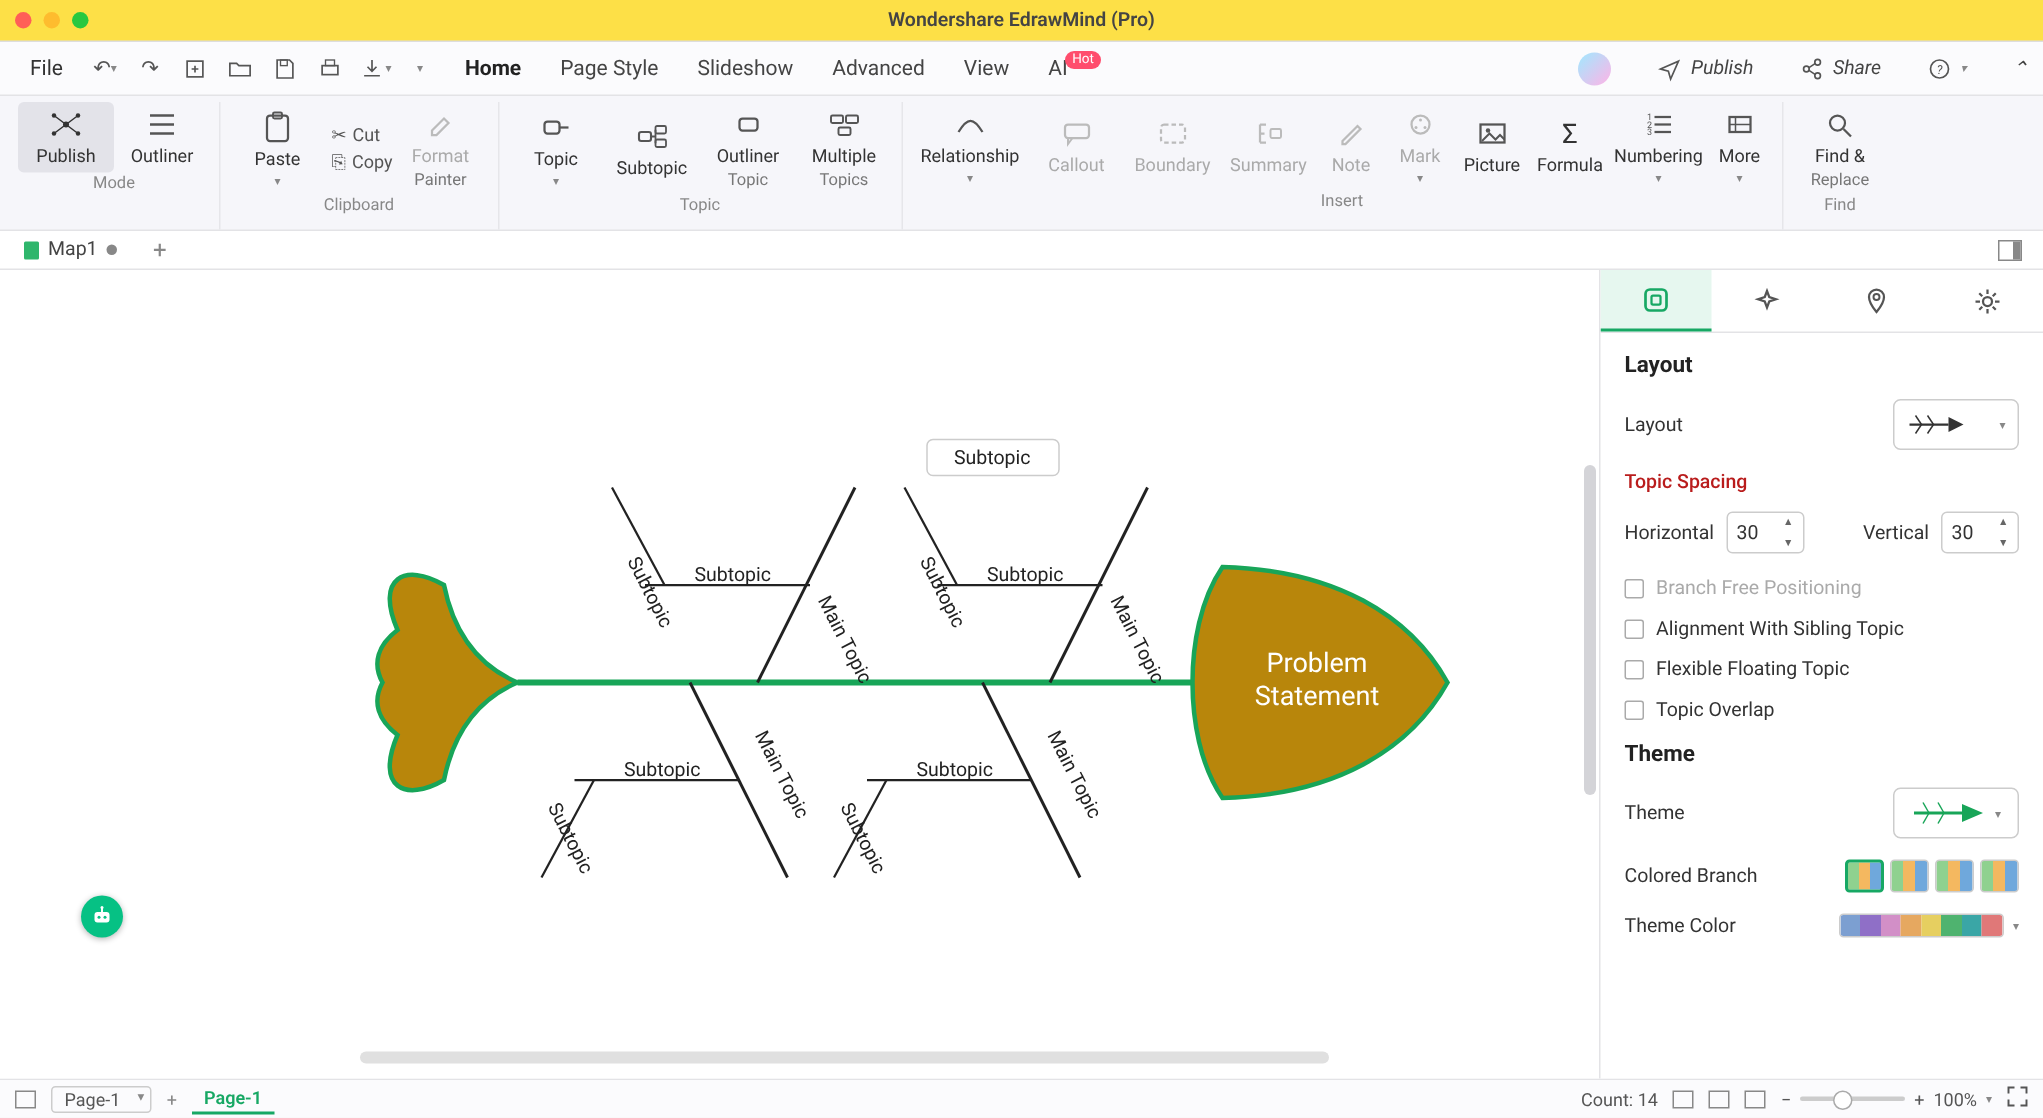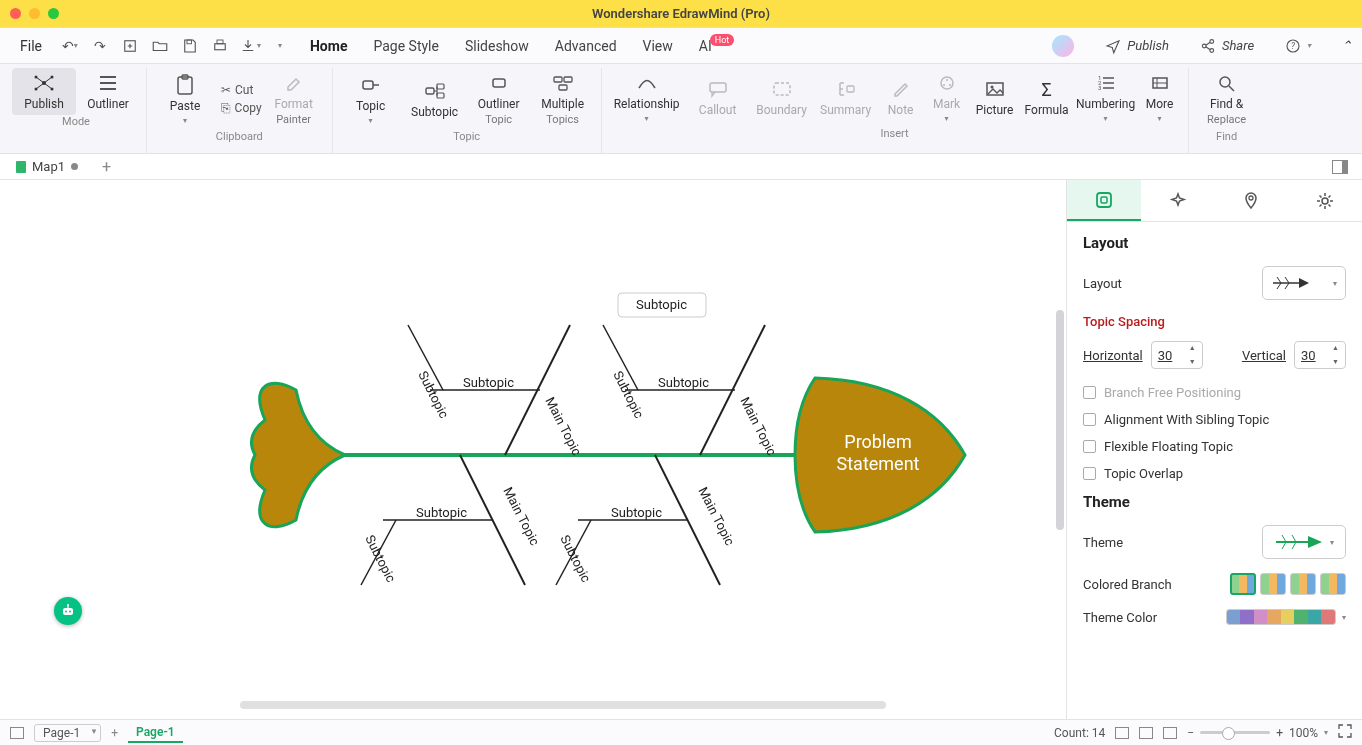--- a/index.html
+++ b/index.html
@@ -61,21 +61,21 @@
 
 .sidepanel { width: 296px; background: #fff; border-left: 1px solid #e3e3e6; display: flex; flex-direction: column; overflow: hidden; }
 .sp-tabs { height: 42px; display: flex; border-bottom: 1px solid #e3e3e6; }
 .sp-tab { flex: 1; display: flex; align-items: center; justify-content: center; color: #666; }
 .sp-tab.active { background: #e6f7ef; color: #17a864; border-bottom: 2px solid #17a864; }
 .sp-body { padding: 12px 16px; font-size: 13px; color: #333; overflow-y: auto; }
 .sp-body h3 { font-size: 15px; font-weight: 700; margin-bottom: 14px; color: #222; }
 .sp-row { display: flex; align-items: center; justify-content: space-between; margin-bottom: 14px; }
 .sp-select { width: 84px; height: 34px; border: 1px solid #ccc; border-radius: 5px; display: flex; align-items: center; justify-content: space-between; padding: 0 8px; font-size: 12px; }
 .sp-sub { font-size: 13px; color: #b91c1c; margin: 4px 0 12px; font-weight: 500; }
-.sp-inline { display: flex; align-items: center; gap: 8px; margin-bottom: 14px; text-decoration: underline; }
+.sp-inline { display: flex; align-items: center; gap: 8px; margin-bottom: 14px; }
 .sp-inline label { font-size: 13px; color: #333; }
 .spin { width: 52px; height: 28px; border: 1px solid #ccc; border-radius: 4px; display: flex; align-items: center; padding: 0 6px; font-size: 13px; position: relative; }
 .spin .updn { position: absolute; right: 3px; top: 2px; bottom: 2px; width: 10px; display: flex; flex-direction: column; font-size: 7px; color: #666; justify-content: space-between; }
 .chk { display: flex; align-items: center; gap: 8px; margin-bottom: 12px; font-size: 13px; color: #333; }
 .chk.disabled { color: #aaa; }
 .chk .box { width: 13px; height: 13px; border: 1px solid #aaa; border-radius: 2px; }
 .theme-sw { width: 84px; height: 34px; border: 1px solid #ccc; border-radius: 5px; display: flex; align-items: center; justify-content: center; }
 .palette { display: flex; gap: 4px; }
 .pal { width: 26px; height: 22px; border: 1px solid #ccc; border-radius: 3px; background: linear-gradient(90deg,#8fd18f 33%,#f4b860 33% 66%,#6fa8dc 66%); }
 .pal.sel { border: 2px solid #17a864; }

